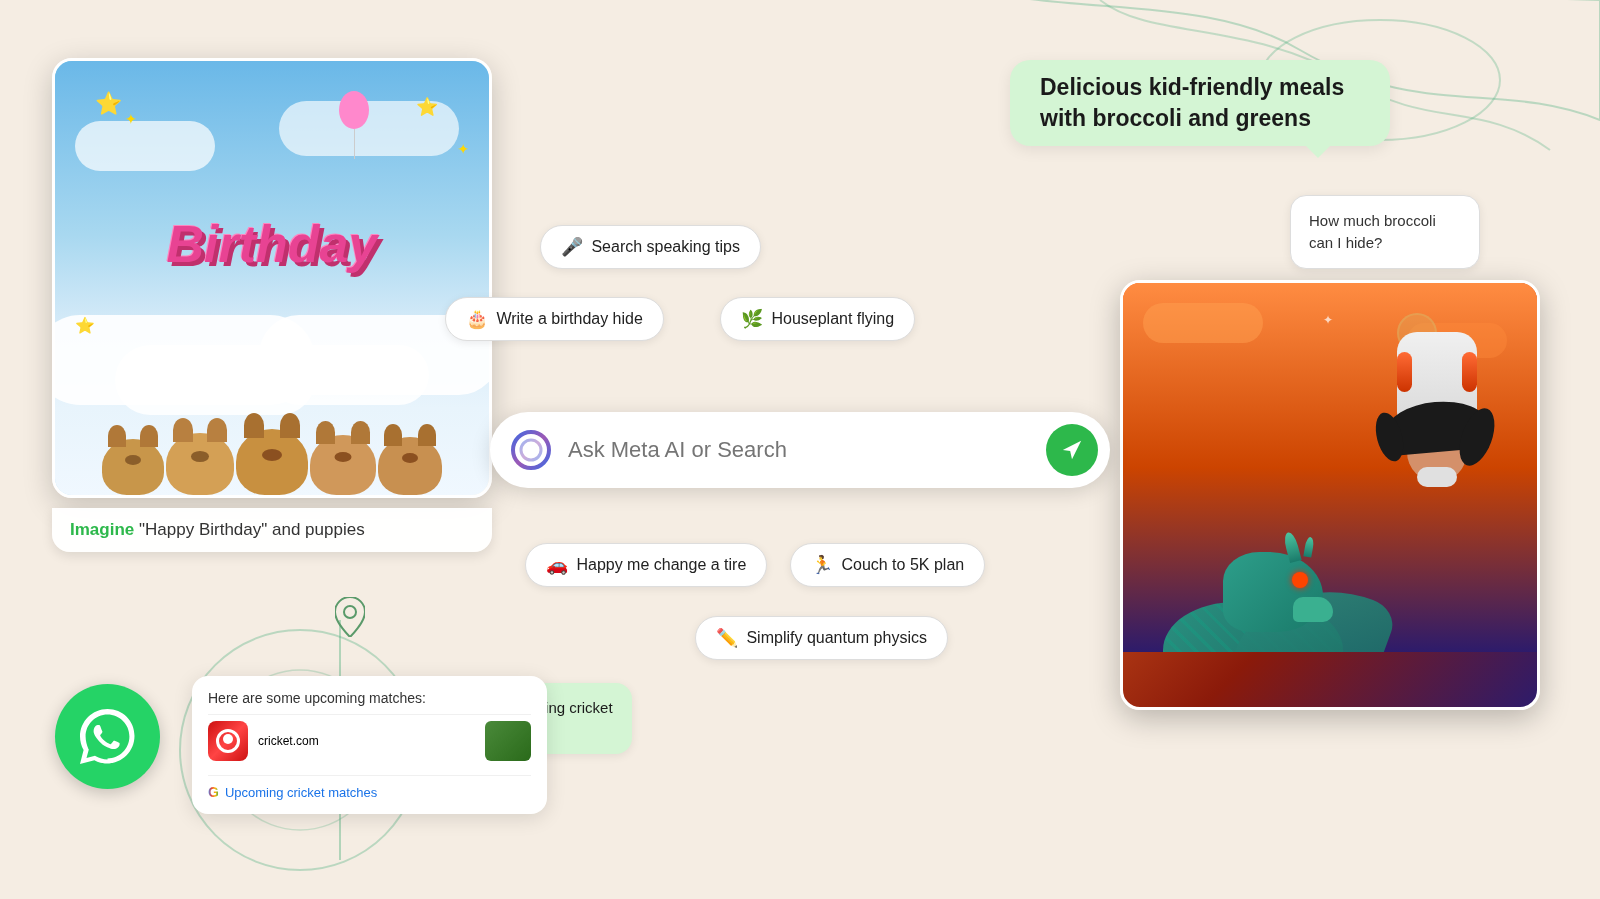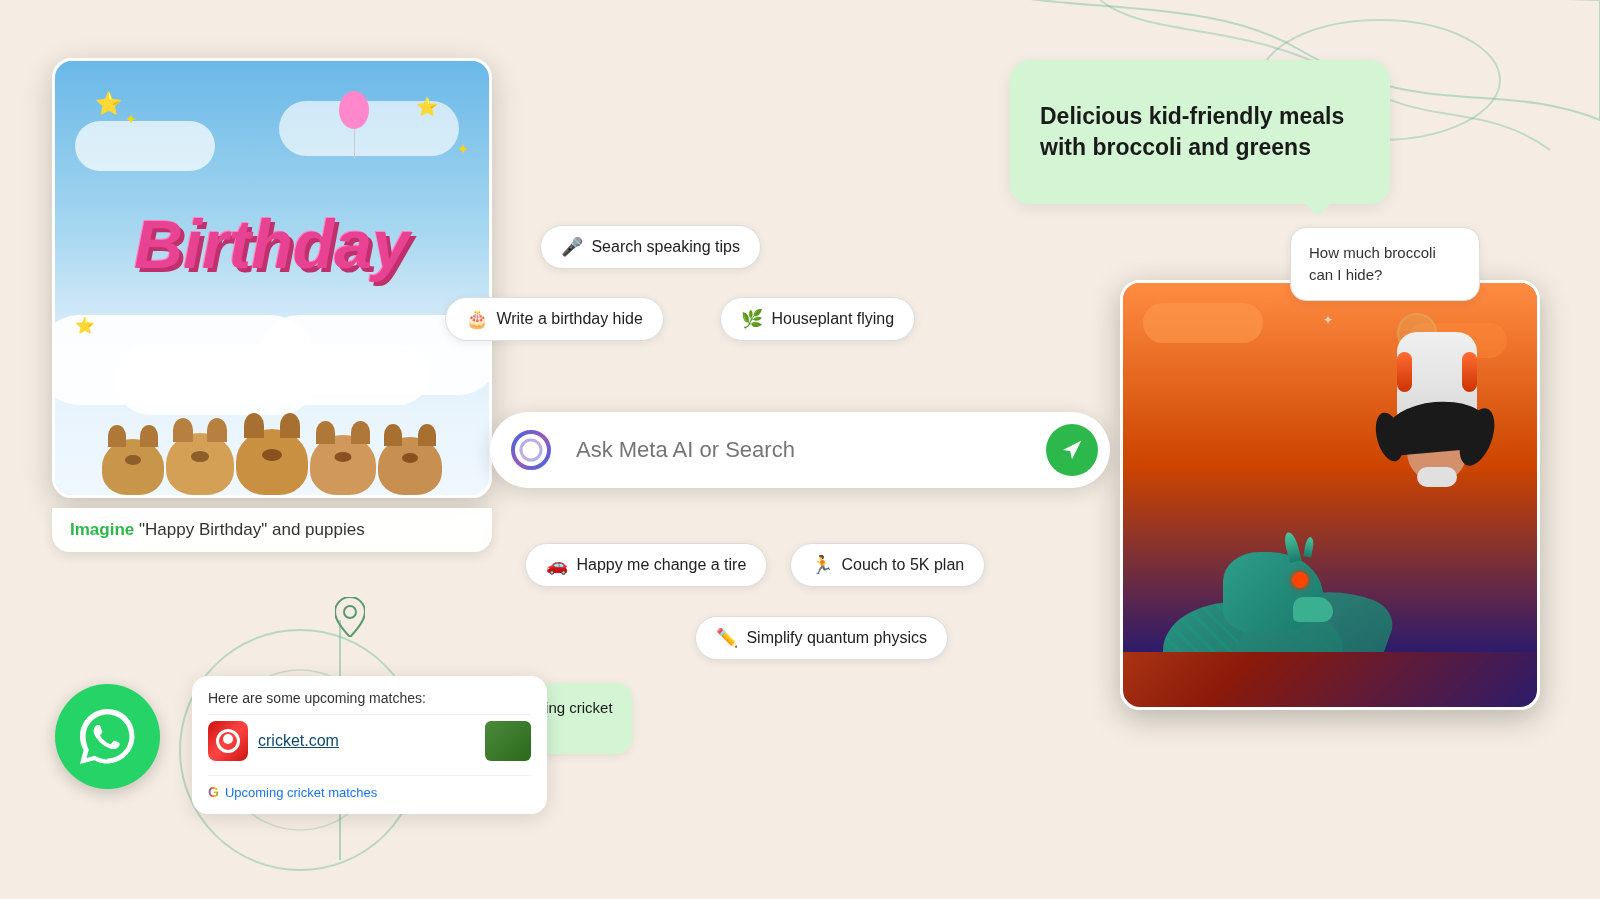--- a/index.html
+++ b/index.html
@@ -30,21 +30,21 @@
       z-index: 10;
     }
 
     .search-bar {
       background: white;
       border-radius: 50px;
       display: flex;
       align-items: center;
       padding: 12px 12px 12px 20px;
       box-shadow: 0 4px 20px rgba(0,0,0,0.15);
-      gap: 24px;
+      gap: 16px;
     }
 
     .meta-ai-icon {
       width: 42px;
       height: 42px;
       flex-shrink: 0;
     }
 
     .search-input {
       flex: 1;
@@ -136,21 +136,21 @@
       font-size: 62px;
       font-weight: 900;
       color: #e84393;
       text-shadow: 3px 3px 0 #c0306d, -1px -1px 0 #ff85c0;
       font-style: italic;
       display: block;
       line-height: 1;
     }
 
     .birthday-text {
-      font-size: 68px;
+      font-size: 52px;
       font-weight: 900;
       color: #e84393;
       text-shadow: 4px 4px 0 #c0306d, -1px -1px 0 #ff85c0;
       font-style: italic;
       display: block;
       line-height: 1;
       margin-top: -8px;
     }
 
     .puppies-row {
@@ -358,27 +358,27 @@
 
       <div style="position:absolute;top:30px;left:200px;color:white;font-size:12px;opacity:0.7;">✦</div>
       <div style="position:absolute;top:60px;left:300px;color:white;font-size:10px;opacity:0.6;">✦</div>
 
       <div style="position:absolute;top:30px;right:100px;width:40px;height:40px;background:rgba(220,180,100,0.3);border-radius:50%;border:2px solid rgba(220,180,100,0.4);"></div>
     </div>
   </div>
 
 </div>
 
-<div style="position:absolute;right:210px;top:60px;background:#d4f5d4;border-radius:20px;padding:41px 30px;font-size:23px;font-weight:600;color:#1a1a1a;max-width:380px;z-index:10;line-height:1.35;box-shadow:0 4px 15px rgba(0,0,0,0.08);">
+<div style="position:absolute;right:210px;top:60px;background:#d4f5d4;border-radius:20px;padding:12px 30px;font-size:23px;font-weight:600;color:#1a1a1a;max-width:380px;z-index:10;line-height:1.35;box-shadow:0 4px 15px rgba(0,0,0,0.08);">
   <span>Delicious kid-friendly meals with broccoli and greens</span>
   
   <div style="position:absolute;bottom:-12px;right:60px;width:0;height:0;border-left:12px solid transparent;border-right:12px solid transparent;border-top:12px solid #d4f5d4;"></div>
 </div>
 
-<div style="position:absolute;right:120px;top:195px;background:white;border:1.5px solid #ddd;border-radius:16px;padding:14px 18px;font-size:15px;color:#333;max-width:190px;z-index:10;box-shadow:0 2px 10px rgba(0,0,0,0.08);line-height:1.45;margin-top:32px;">
+<div style="position:absolute;right:120px;top:195px;background:white;border:1.5px solid #ddd;border-radius:16px;padding:14px 18px;font-size:15px;color:#333;max-width:190px;z-index:10;box-shadow:0 2px 10px rgba(0,0,0,0.08);line-height:1.45;">
   <span>How much broccoli can I hide?</span>
 </div>
 
 <div class="search-area">
   <div class="search-bar">
 
     <svg class="meta-ai-icon" viewBox="0 0 42 42" xmlns="http://www.w3.org/2000/svg">
       <defs>
         <linearGradient id="metaGrad" x1="0%" y1="0%" x2="100%" y2="100%">
           <stop offset="0%" style="stop-color:#4169e1"></stop>
@@ -434,21 +434,21 @@
 
 <div style="position:absolute;left:192px;bottom:85px;background:white;border-radius:16px;padding:14px 16px;width:355px;z-index:10;box-shadow:0 4px 20px rgba(0,0,0,0.12);">
   <div style="font-size:14px;color:#333;margin-bottom:8px;">Here are some upcoming matches:</div>
   <div style="display:flex;align-items:center;gap:10px;padding:6px 0;border-top:1px solid #f0f0f0;">
     <div style="width:40px;height:40px;border-radius:8px;background:linear-gradient(135deg,#cc1111,#ff4444,#cc1111);flex-shrink:0;display:flex;align-items:center;justify-content:center;">
       <div style="width:24px;height:24px;border:3px solid white;border-radius:50%;position:relative;">
         <div style="position:absolute;top:2px;left:50%;transform:translateX(-50%);width:10px;height:10px;background:white;border-radius:50%;"></div>
       </div>
     </div>
     <div>
-      <div style="font-size:16px;color:#0c4a6e;text-decoration:underline;">cricket.com</div>
+      <div style="font-size:12px;color:#000000;">cricket.com</div>
     </div>
 
     <div style="width:46px;height:40px;background:linear-gradient(135deg,#4a8a3a,#2a6a1a);border-radius:6px;flex-shrink:0;margin-left:auto;"></div>
   </div>
   <div style="display:flex;align-items:center;gap:6px;margin-top:8px;border-top:1px solid #f0f0f0;padding-top:8px;color:#1a73e8;font-size:13px;font-weight:500;">
     <span style="font-size:14px;font-weight:700;background:linear-gradient(90deg,#4285f4,#ea4335,#fbbc05,#34a853);-webkit-background-clip:text;-webkit-text-fill-color:transparent;">G</span>
     <span>Upcoming cricket matches</span>
   </div>
 </div>
 

